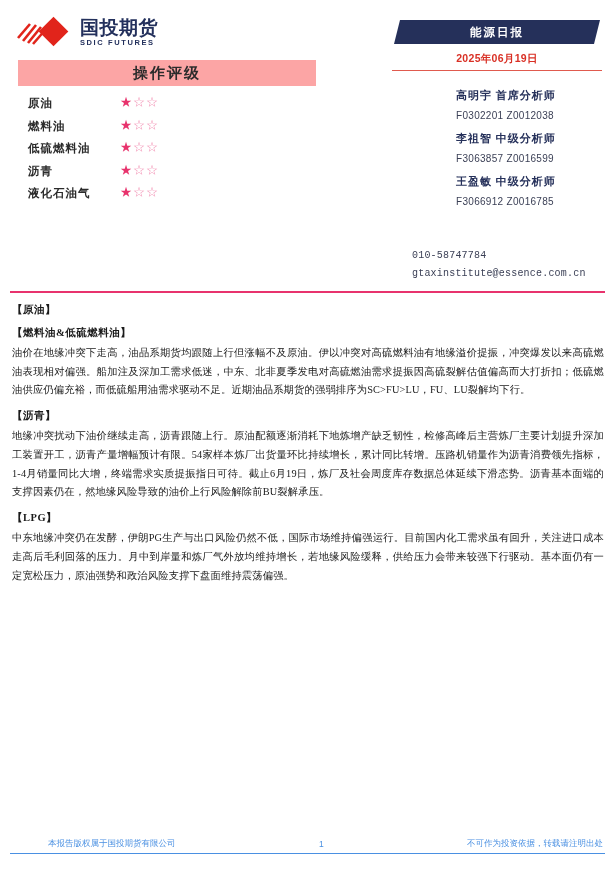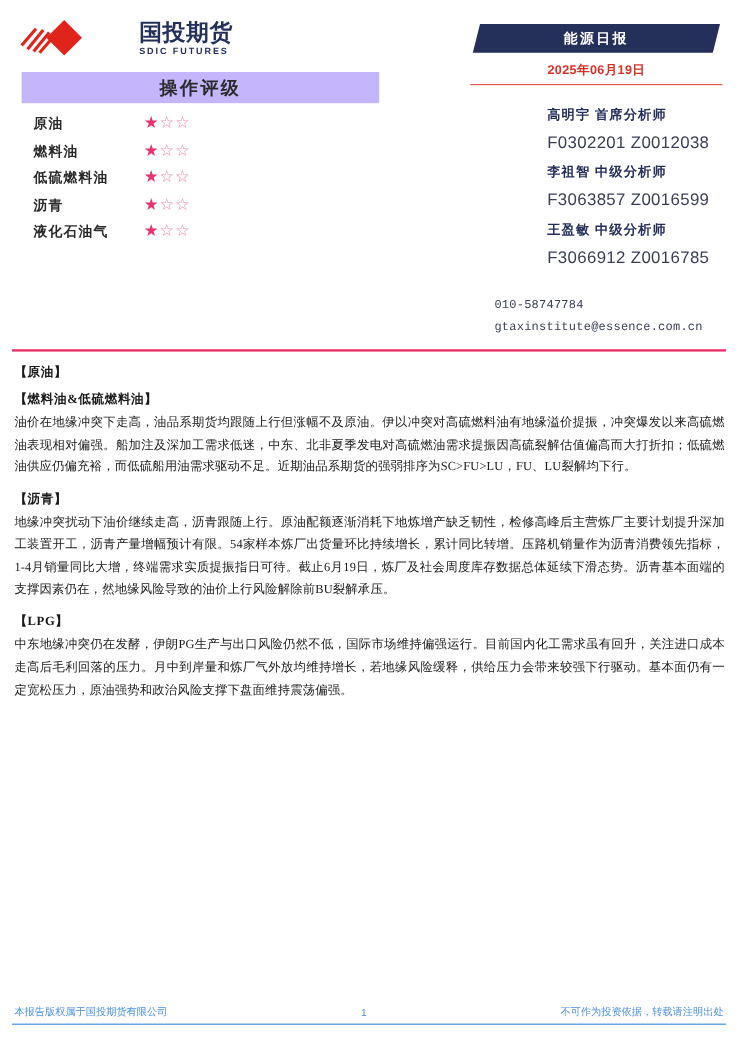--- a/index.html
+++ b/index.html
@@ -23,37 +23,37 @@
   }
   .logo-mark { position:relative; width:58px; height:28px; }
   .logo-stripes {
     position:absolute; left:0; top:0; width:34px; height:28px;
   }
   .logo-diamond {
     position:absolute; left:27px; top:3px;
     width:21px; height:21px; background:#e1241b;
     transform:rotate(45deg);
   }
-  .logo-text { display:flex; flex-direction:column; line-height:1;margin-left:36px; }
+  .logo-text { display:flex; flex-direction:column; line-height:1; }
   .logo-cn {
     font-family:"Liberation Sans","DejaVu Sans",sans-serif;
     font-weight:bold; font-size:19px; color:#23305c;
     letter-spacing:0.5px;
   }
   .logo-en {
     font-family:"Liberation Sans","DejaVu Sans",sans-serif;
     font-weight:bold; font-size:7.5px; color:#23305c;
     letter-spacing:1.6px; margin-top:2px;
   }
 
   
   .rating-title {
     position:absolute; left:18px; top:60px;
     width:298px; height:26px;
-    background:#c4b5fd;
+    background:#fca5a5;
     display:flex; align-items:center; justify-content:center;
     font-size:15px; font-weight:bold; color:#2b2b2b;
     letter-spacing:2px;
   }
   .rating-list { position:absolute; left:28px; top:96px; }
   .rating-row {
     display:flex; 
     height:22.5px;
   }
   .rating-name {
@@ -90,21 +90,21 @@
     width:210px; height:1px; background:#e05a4e;
   }
 
   .analysts { position:absolute; left:412px; top:88px;margin-left:44px; }
   .an-name {
     font-size:11px; font-weight:bold; color:#25305a;
     letter-spacing:1px; margin-bottom:7px;
   }
   .an-code {
     font-family:"Liberation Sans","DejaVu Sans",sans-serif;
-    font-size:14px; color:#3a3f55; letter-spacing:0.3px;
+    font-size:10px; color:#3a3f55; letter-spacing:0.3px;
     margin-bottom:10px;
   }
   .contact { position:absolute; left:412px; top:250px; }
   .contact div {
     font-family:"Liberation Mono","DejaVu Sans Mono",monospace;
     font-size:10px; color:#3a3f55; letter-spacing:0.2px;
     margin-bottom:7px;
   }
 
   .header-rule {
@@ -129,21 +129,21 @@
   .footer-rule {
     position:absolute; left:10px; bottom:16px;
     width:595px; height:1px; background:#4a90e2;
   }
   .footer {
     position:absolute; left:12px; bottom:20px; width:591px;
     display:flex; align-items:center; justify-content:space-between;
     font-family:"Liberation Sans","DejaVu Sans",sans-serif;
     font-size:8.5px; color:#4a90e2;
   }
-  .footer-left { text-align:right; }
+  .footer-left { text-align:right;margin-left:36px; }
   .footer-center { text-align:center; flex:0 0 auto; }
   .footer-right { text-align:left; }
 </style>
 </head>
 <body>
 
 <div class="page">
 
   <div class="header">
 

